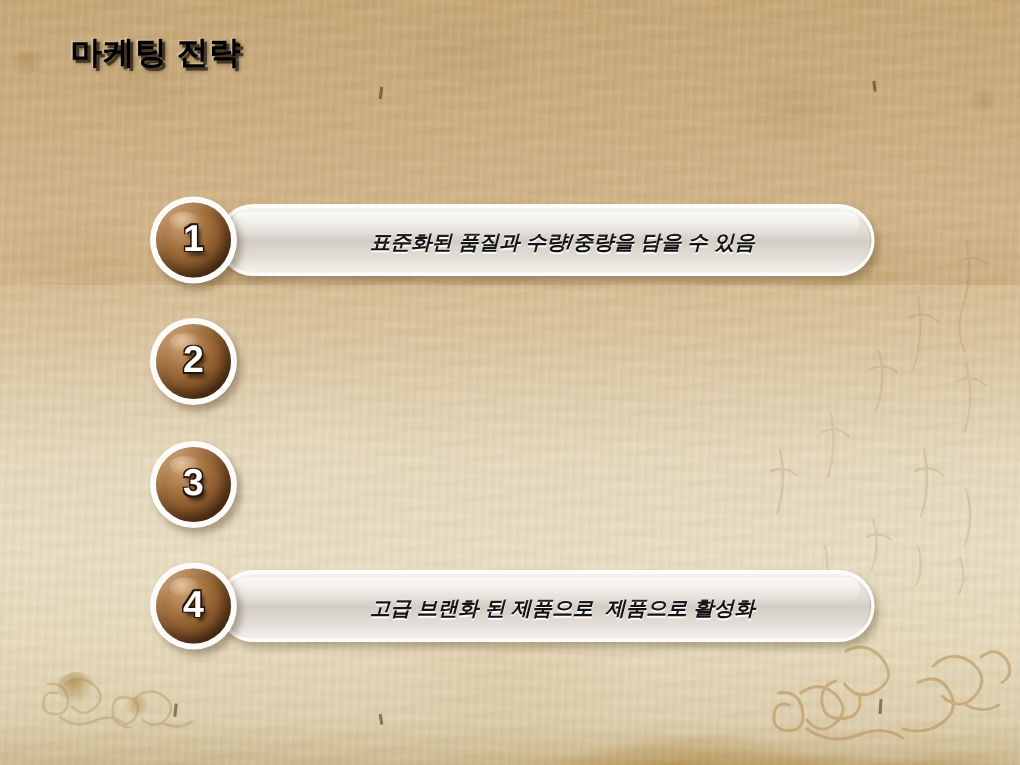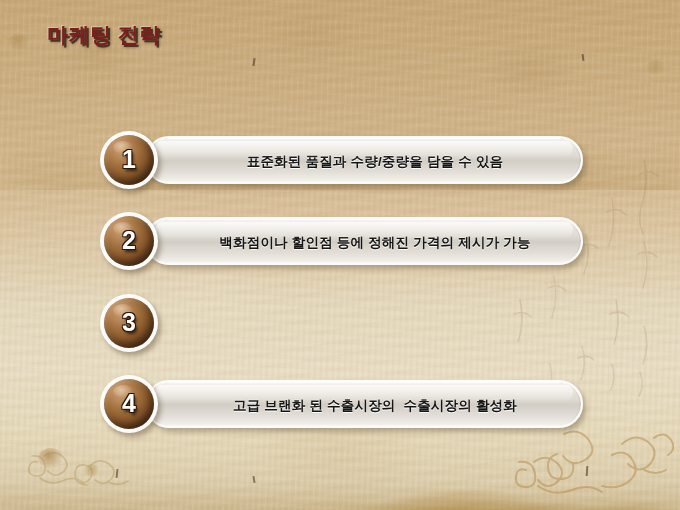--- a/index.html
+++ b/index.html
@@ -112,21 +112,21 @@
 
   
   .swirl { position:absolute; opacity:.55; }
   .swirl-bl { left:22px;  top:438px; width:132px; height:62px; opacity:.38; }
   .swirl-br { right:6px;  top:424px; width:160px; height:82px; opacity:.55; }
 
   
   #title {
     position:absolute; left:47px; top:21px;
     font-size:21px; font-weight:bold;
-    color:#7f1d1d;
+    color:#000000;
     letter-spacing:.5px;
     text-shadow:
        2px 2px 0 rgba(58,44,30,.85),
        2px 2px 3px rgba(40,28,16,.65),
       -1px -1px 0 rgba(255,255,255,.35);
     white-space:nowrap;
   }
 
   
   #rows { position:absolute; left:0; top:0; width:680px; height:510px; }
@@ -147,20 +147,21 @@
         #d9d5cd 62%,
         #e3dfd8 78%,
         #eeebe5 92%,
         #f7f5f1 100%);
     border:2px solid #fdfcfa;
     box-shadow:
       3px 4px 5px rgba(86,66,40,.34),
       inset 0 1px 0 rgba(255,255,255,.95),
       inset 0 -1px 0 rgba(255,255,255,.80),
       inset 0 0 0 1px rgba(170,164,152,.42);
+    font-style: italic;
   }
   
   .pill::after {
     content:"";
     position:absolute; left:8px; right:8px; top:3px; height:17px;
     border-radius:12px 12px 16px 16px;
     background:linear-gradient(to bottom, rgba(255,255,255,.72), rgba(255,255,255,0));
     pointer-events:none;
   }
 
@@ -295,39 +296,36 @@
       <div class="pill">
         <div class="pill-text">표준화된 품질과 수량/중량을 담을 수 있음</div>
       </div>
       <div class="badge">
         <div class="badge-ball"></div>
         <div class="badge-num">1</div>
       </div>
     </div>
 
     <div class="row" style="top:212px;">
-      <div class="pill">
-        <div class="pill-text">백화점이나 할인점 등에 정해진 가격의 제시가 가능</div>
-      </div>
       <div class="badge">
         <div class="badge-ball"></div>
         <div class="badge-num">2</div>
       </div>
     </div>
 
     <div class="row" style="top:294px;">
       <div class="badge">
         <div class="badge-ball"></div>
         <div class="badge-num">3</div>
       </div>
     </div>
 
     <div class="row" style="top:375px;">
       <div class="pill">
-        <div class="pill-text">고급 브랜화 된 수출시장의  수출시장의 활성화</div>
+        <div class="pill-text">고급 브랜화 된 제품으로  제품으로 활성화</div>
       </div>
       <div class="badge">
         <div class="badge-ball"></div>
         <div class="badge-num">4</div>
       </div>
     </div>
 
   </div>
 </div>
 

